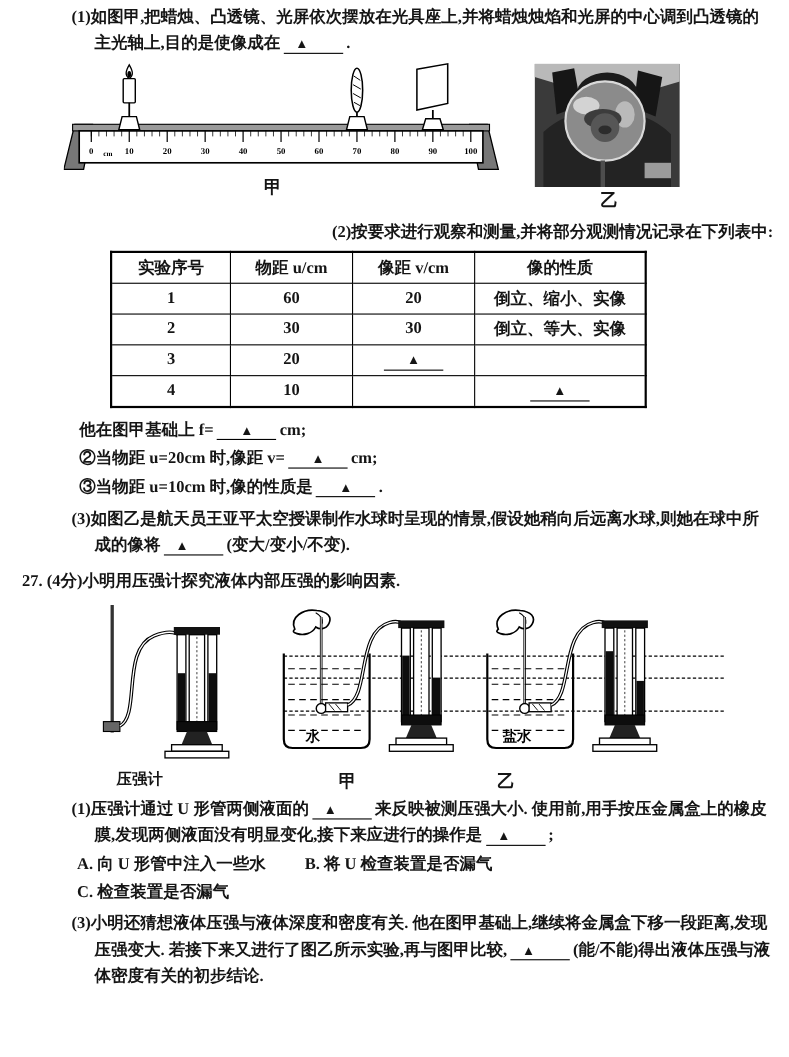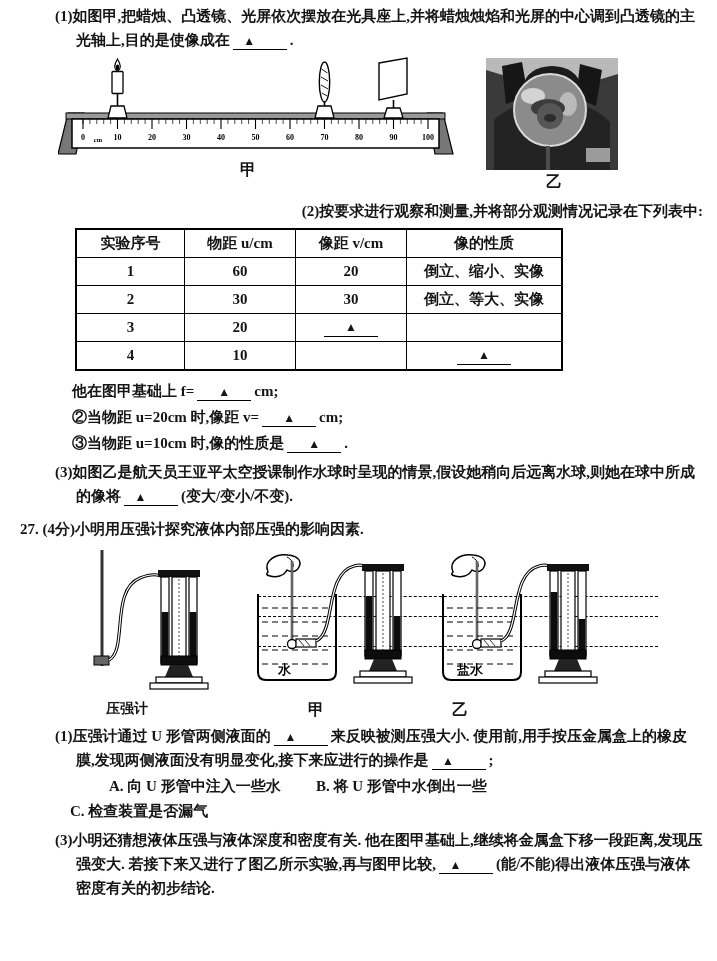--- a/index.html
+++ b/index.html
@@ -2,49 +2,49 @@
 <html><head>
 <meta charset="utf-8">
 <style>
   html,body{margin:0;padding:0;background:#fff;}
   body{
     width:717px;height:961px;overflow:hidden;position:relative;
     font-family:"Liberation Serif","DejaVu Serif",serif;
     color:#151515;font-size:15px;font-weight:600;
   }
   .qheader{margin:8px 14px 0 20px;line-height:22px;}
-  .para{margin:4px 14px 0 0;padding-left:76px;text-indent:-21px;line-height:24px;}
+  .para{margin:4px 14px 0 10px;padding-left:76px;text-indent:-21px;line-height:24px;}
   .intro{margin:8px 14px 0 55px;line-height:22px;text-align:right;}
   .blank{
     display:inline-block;min-width:44px;text-align:center;
     border-bottom:1.6px solid #000;padding:0 5px 1px;margin:0 3px;
     font-size:12px;line-height:14px;vertical-align:baseline;
   }
   
   .fig26{position:relative;height:136px;margin-top:4px;}
   .fig26 .bench{position:absolute;left:58px;top:0;}
   .fig26 .photo{position:absolute;left:486px;top:2px;}
   .figlabel{position:absolute;font-size:16px;}
   
-  table.obs{border-collapse:collapse;margin:6px 0 0 75px;table-layout:fixed;}
+  table.obs{border-collapse:collapse;margin:6px 0 0 100px;table-layout:fixed;}
   table.obs td,table.obs th{
     border:1.5px solid #000;height:27px;text-align:center;
     font-weight:600;font-size:15px;padding:0 2px;
   }
   table.obs{border:2px solid #000;}
   .tblank{display:inline-block;min-width:34px;border-bottom:1.8px solid #000;
     font-size:12px;line-height:12px;padding:0 10px 3px;}
   .subitems{margin:7px 14px 0 72px;line-height:26px;}
   .subitems div{white-space:nowrap;}
   
   .fig27{position:relative;height:178px;margin-top:2px;}
   .fig27 .dash{position:absolute;border-top:1.6px dashed #000;height:0;}
   .fig27 svg{position:absolute;top:6px;}
   .opts{margin:2px 14px 0 70px;line-height:25px;display:flex;}
-  .opts .optA{width:207px;margin-left:39px;}
+  .opts .optA{width:207px;}
   .optline{margin:0 14px 0 70px;line-height:25px;}
 </style>
 </head>
 <body>
 
 <div>
 
   <div class="para"><span>(1)如图甲,把蜡烛、凸透镜、光屏依次摆放在光具座上,并将蜡烛烛焰和光屏的中心调到凸透镜的主光轴上,目的是使像成在</span><span class="blank">▲</span><span>.</span></div>
 
   <div class="fig26">
@@ -285,19 +285,19 @@
 
     <span class="figlabel" style="left:106px;top:158px;font-size:14px;">压强计</span>
     <span class="figlabel" style="left:308px;top:158px;">甲</span>
     <span class="figlabel" style="left:452px;top:158px;">乙</span>
   </div>
 
   <div class="para"><span>(1)压强计通过 U 形管两侧液面的</span><span class="blank">▲</span><span>来反映被测压强大小. 使用前,用手按压金属盒上的橡皮膜,发现两侧液面没有明显变化,接下来应进行的操作是</span><span class="blank">▲</span><span>;</span></div>
 
   <div class="opts">
     <span class="optA">A. 向 U 形管中注入一些水</span>
-    <span>B. 将 U 形管中水倒出一些</span>
+    <span>B. 将 U 检查装置是否漏气</span>
   </div>
   <div class="optline">C. 检查装置是否漏气</div>
 
 
   <div class="para"><span>(3)小明还猜想液体压强与液体深度和密度有关. 他在图甲基础上,继续将金属盒下移一段距离,发现压强变大. 若接下来又进行了图乙所示实验,再与图甲比较,</span><span class="blank">▲</span><span>(能/不能)得出液体压强与液体密度有关的初步结论.</span></div>
 </div>
 
 </body></html>

